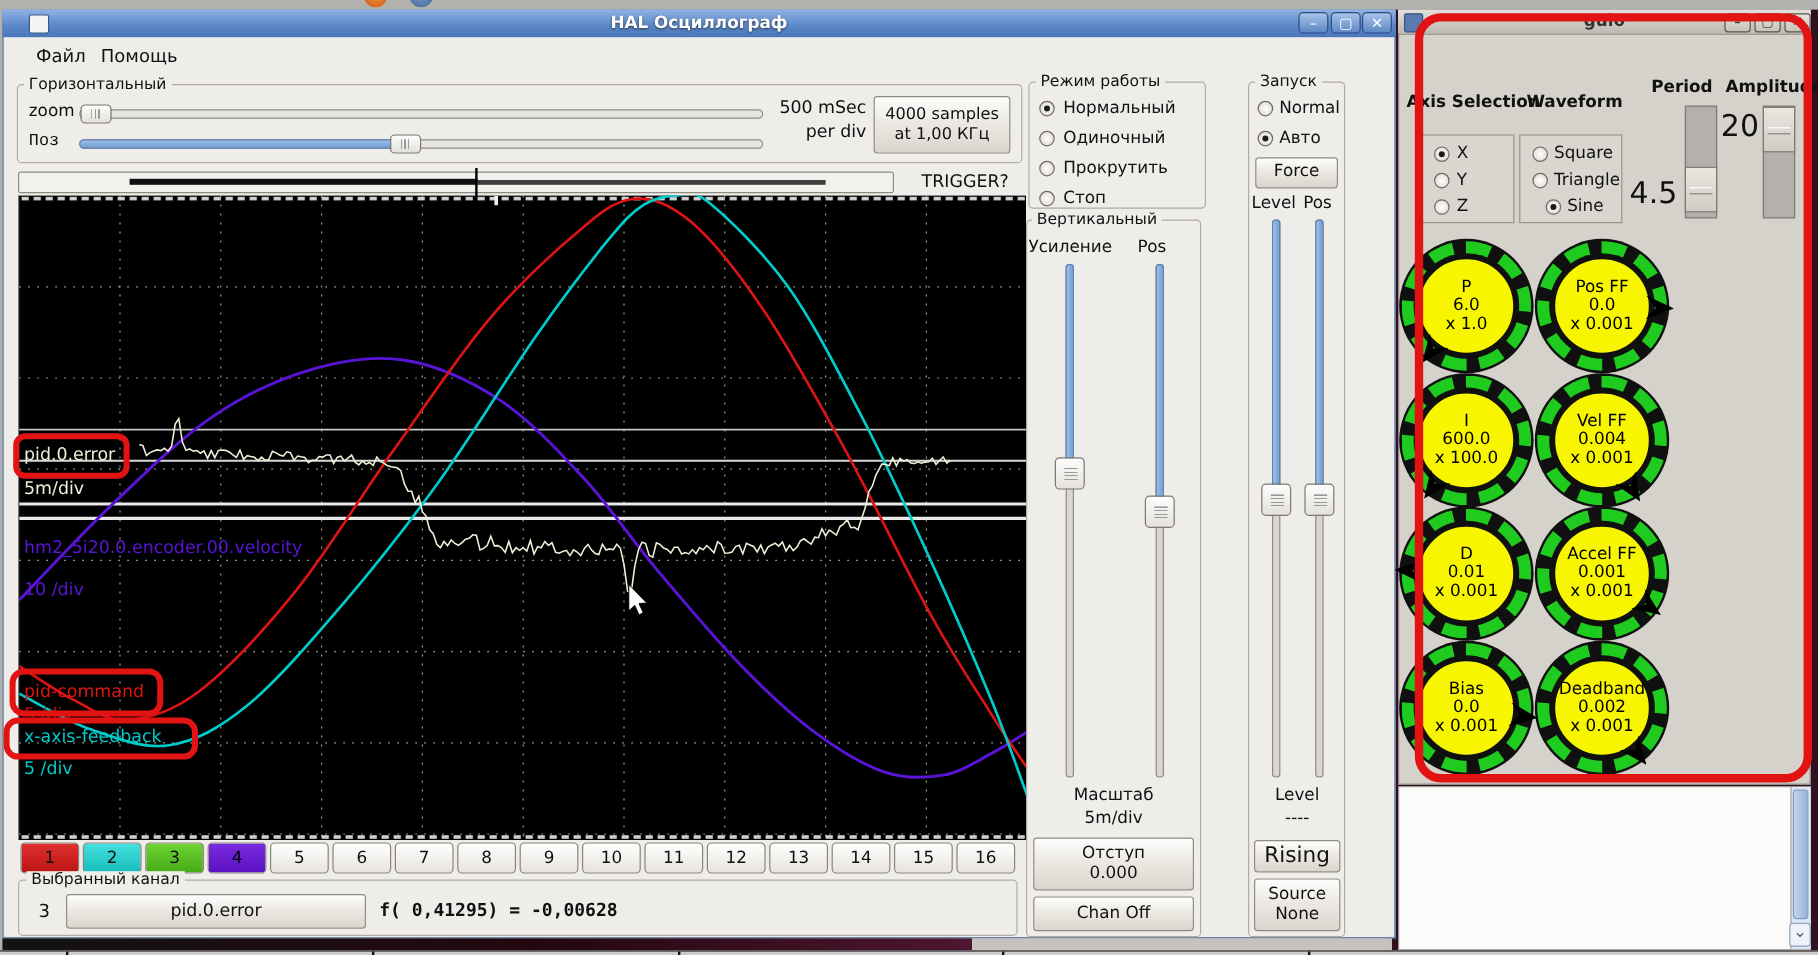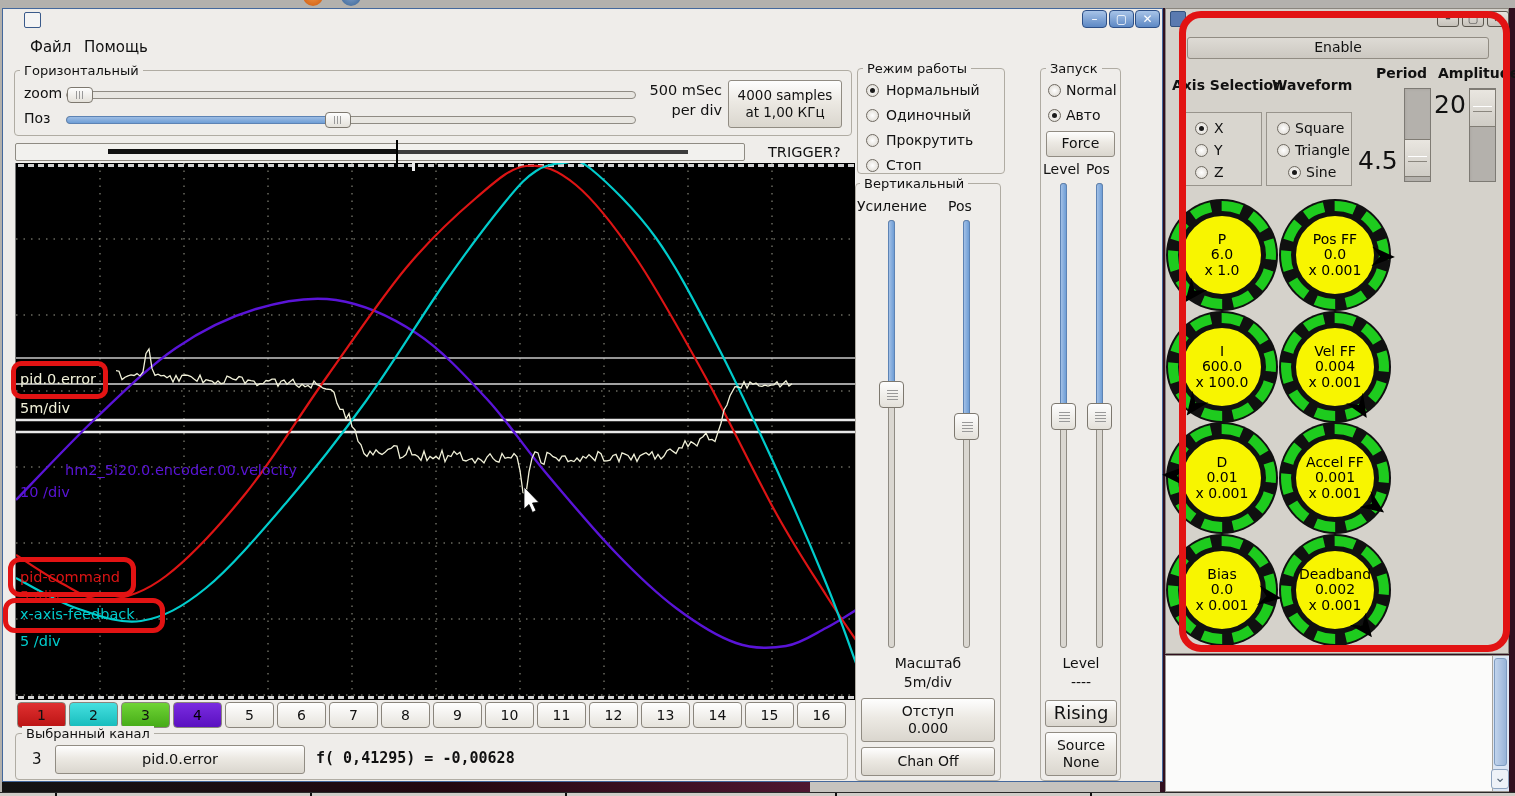--- a/index.html
+++ b/index.html
@@ -88,34 +88,37 @@
 
   <div class="abs" style="left:1155px;top:8px;width:360px;height:784px;background:#31101f;"></div>
 
   <div class="abs" style="left:1165px;top:655px;width:344px;height:137px;background:#fbfbfa;border:1px solid #98948e;box-sizing:border-box;">
     <div class="abs" style="left:326px;top:0;width:17px;height:135px;background:#dce6f4;border-left:1px solid #a8a49c;box-sizing:border-box;"></div>
     <div class="abs" style="left:328px;top:2px;width:13px;height:108px;background:linear-gradient(to right,#c2d4ec,#98b4d8);border:1px solid #7e9cc0;border-radius:3px;box-sizing:border-box;"></div>
     <div class="abs" style="left:325px;top:113px;width:18px;height:20px;background:#eef2f8;border:1px solid #8ea4c0;border-radius:3px;text-align:center;line-height:14px;color:#567;font-size:14px;box-sizing:border-box;">⌄</div>
   </div>
 
   <div class="win" style="left:2px;top:8px;width:1161px;height:774px;"></div>
+  <div class="tbar" style="left:2px;top:8px;width:1161px;height:23px;">
+    <span>HAL Осциллограф</span>
+  </div>
   <div class="abs" style="left:24px;top:12px;width:15px;height:14px;background:#f4f4f4;border:1px solid #3a5a8a;border-radius:2px;"></div>
   <div class="tbtn" style="left:1082px;top:10px;">–</div>
   <div class="tbtn" style="left:1109px;top:10px;">▢</div>
   <div class="tbtn" style="left:1135px;top:10px;">✕</div>
 
   <div class="menu-item" style="left:24px;top:36px;text-align:center;">Файл</div>
   <div class="menu-item" style="left:78px;top:36px;">Помощь</div>
 
   <div class="grp" style="left:14px;top:70px;width:838px;height:66px;"></div>
   <div class="glab" style="left:20px;top:63px;">Горизонтальный</div>
   <div class="lbl" style="left:24px;top:85px;font-size:14px;">zoom</div>
   <div class="htrack" style="left:66px;top:91px;width:570px;"></div>
   <div class="hhandle" style="left:67px;top:87px;"></div>
-  <div class="lbl" style="left:24px;top:110px;font-size:14px;">Поз</div>
+  <div class="lbl" style="left:24px;top:110px;font-size:14px;font-family:Liberation Mono, monospace;">Поз</div>
   <div class="htrack" style="left:66px;top:116px;width:570px;"></div>
   <div class="hfill" style="left:66px;top:116px;width:266px;"></div>
   <div class="hhandle" style="left:325px;top:112px;"></div>
   <div class="lbl" style="left:642px;top:82px;width:80px;text-align:right;font-size:14.5px;">500 mSec</div>
   <div class="lbl" style="left:642px;top:102px;width:80px;text-align:right;font-size:14.5px;">per div</div>
   <div class="btn" style="left:728px;top:80px;width:114px;height:48px;font-size:13.5px;">
     <span>4000 samples</span>
     <span>at 1,00 КГц</span>
   </div>
 
@@ -319,21 +322,21 @@
         <path d="M 0,337 C 13.333333333333334,323.3333333333333 53.33333333333333,280.3333333333333 80,255 C 106.66666666666667,229.66666666666666 133.33333333333334,203.16666666666666 160,185 C 186.66666666666666,166.83333333333334 213.33333333333334,154 240,146 C 266.6666666666667,138 293.3333333333333,133 320,137 C 346.6666666666667,141 375,153.66666666666666 400,170 C 425,186.33333333333334 448.3333333333333,211.66666666666666 470,235 C 491.6666666666667,258.3333333333333 508.3333333333333,284.1666666666667 530,310 C 551.6666666666666,335.8333333333333 578.3333333333334,367.5 600,390 C 621.6666666666666,412.5 640,430 660,445 C 680,460 701.6666666666666,473.6666666666667 720,480 C 738.3333333333334,486.3333333333333 755,485.5 770,483 C 785,480.5 798.3333333333334,471 810,465 C 821.6666666666666,459 835,450 840,447" fill="none" stroke="#5a14d8" stroke-width="2.4"></path>
         <path d="M 0,392 C 7.5,396.6666666666667 30,412.5 45,420 C 60,427.5 72.5,438.1666666666667 90,437 C 107.5,435.8333333333333 126.66666666666667,430.8333333333333 150,413 C 173.33333333333334,395.1666666666667 203.33333333333334,363 230,330 C 256.6666666666667,297 283.3333333333333,252.5 310,215 C 336.6666666666667,177.5 365,135 390,105 C 415,75 440,52 460,35 C 480,18 493.3333333333333,5.166666666666666 510,3 C 526.6666666666666,0.8333333333333335 541.6666666666666,6.666666666666666 560,22 C 578.3333333333334,37.333333333333336 598.3333333333334,62.833333333333336 620,95 C 641.6666666666666,127.16666666666666 666.6666666666666,172.5 690,215 C 713.3333333333334,257.5 740,313.8333333333333 760,350 C 780,386.1666666666667 796.6666666666666,410.8333333333333 810,432 C 823.3333333333334,453.1666666666667 835,469.5 840,477" fill="none" stroke="#dd1414" stroke-width="2.2"></path>
         <path d="M 0,415 C 10,420 39.16666666666667,437.8333333333333 60,445 C 80.83333333333333,452.1666666666667 103.33333333333333,461.3333333333333 125,458 C 146.66666666666666,454.6666666666667 165.83333333333334,444.6666666666667 190,425 C 214.16666666666666,405.3333333333333 243.33333333333334,371.1666666666667 270,340 C 296.6666666666667,308.8333333333333 323.3333333333333,275 350,238 C 376.6666666666667,201 406.6666666666667,151.33333333333334 430,118 C 453.3333333333333,84.66666666666666 475,56.33333333333333 490,38 C 505,19.666666666666668 510.3333333333333,14.333333333333332 520,8 C 529.6666666666666,1.666666666666667 538.8333333333334,0.3333333333333333 548,0 C 557.1666666666666,-0.3333333333333333 559.6666666666666,-6.5 575,6 C 590.3333333333334,18.5 619.1666666666666,46 640,75 C 660.8333333333334,104 680,141.66666666666666 700,180 C 720,218.33333333333334 741.6666666666666,265 760,305 C 778.3333333333334,345 796.6666666666666,387.5 810,420 C 823.3333333333334,452.5 835,486.6666666666667 840,500" fill="none" stroke="#00cccc" stroke-width="2.2"></path>
         <polyline points="100,207.6 103,208.2 106,216.6 109,214.2 112,212.8 115,211.9 118,212.5 121,210.6 124,212.9 127,208.9 130,190.4 133,185.9 136,205.4 139,212.3 142,211.1 145,212.9 148,212.4 151,214.7 154,212.7 157,219.0 160,212.5 163,218.4 166,212.3 169,212.0 172,212.3 175,213.6 178,216.1 181,218.2 184,212.1 187,219.8 190,216.7 193,217.5 196,218.1 199,220.8 202,217.9 205,220.7 208,220.0 211,213.1 214,214.4 217,216.2 220,217.0 223,213.5 226,214.2 229,220.5 232,217.0 235,217.7 238,218.2 241,222.6 244,220.6 247,220.6 250,217.5 253,217.9 256,216.1 259,216.2 262,223.3 265,218.2 268,217.1 271,221.2 274,218.7 277,216.2 280,222.1 283,224.4 286,221.2 289,223.8 292,222.4 295,224.9 298,217.9 301,221.7 304,222.9 307,225.2 310,226.0 315,226.7 318,229.2 321,240.3 324,246.3 327,246.3 330,256.0 333,250.5 336,263.6 339,266.9 342,278.3 345,281.8 348,290.6 351,293.4 354,288.2 357,291.8 360,286.9 363,289.9 366,291.4 369,289.2 372,286.3 375,285.5 378,282.7 381,283.1 384,295.3 387,294.0 390,291.6 393,283.8 396,291.9 399,291.7 402,293.5 405,297.3 408,288.2 411,297.6 414,293.4 417,295.6 420,293.4 423,296.2 426,287.4 429,298.7 432,292.5 435,293.5 438,288.3 441,291.5 444,289.3 447,297.2 450,298.0 453,296.5 456,295.6 459,300.0 462,295.2 465,297.0 468,299.9 471,294.0 474,290.7 477,295.4 480,298.2 483,299.1 486,290.5 489,295.3 492,294.4 495,295.1 498,290.6 501,293.9 504,307.5 507,329.6 510,330.8 513,308.8 516,295.3 519,288.8 522,289.9 525,299.9 528,301.3 531,289.3 534,290.7 537,293.7 540,294.9 543,297.9 546,293.1 549,293.0 552,298.6 555,297.5 558,298.6 561,295.0 564,298.4 567,293.3 570,295.2 573,291.6 576,294.5 579,297.7 582,288.5 585,290.7 588,298.0 591,297.9 594,297.1 597,292.5 600,291.4 603,298.6 606,289.8 609,291.1 612,292.4 615,296.9 618,291.2 621,298.4 624,292.8 627,291.1 630,289.7 633,292.1 636,288.7 639,296.2 642,291.5 645,295.9 648,293.1 651,287.7 654,286.0 657,288.4 660,290.5 663,284.6 666,285.1 669,277.7 672,283.6 675,278.7 678,280.6 681,282.9 684,275.8 687,273.7 690,270.0 693,276.8 696,276.4 699,278.5 702,269.1 705,260.2 708,246.9 711,242.0 714,232.7 719,223.6 722,224.0 725,225.2 728,218.5 731,225.3 734,219.0 737,221.3 740,220.0 743,222.9 746,223.3 749,222.1 752,223.0 755,222.1 758,221.8 761,218.9 764,224.0 767,220.8 770,217.8 773,223.0 776,220.7" fill="none" stroke="#f0f0d8" stroke-width="1.3"></polyline>
         <polygon points="508,324 508,346 513,341.5 516.5,349.5 520,347.5 516.5,340 523,339.5" fill="#fff" stroke="#000" stroke-width="0.8"></polygon>
       </svg>
   </div>
 
   <div class="slab" style="left:20px;top:371px;color:#f0f0d8;">pid.0.error</div>
   <div class="slab" style="left:20px;top:400px;color:#f0f0d8;">5m/div</div>
-  <div class="slab" style="left:20px;top:462px;color:#5a14d8;margin-left:45px;">hm2_5i20.0.encoder.00.velocity</div>
+  <div class="slab" style="left:20px;top:449px;color:#5a14d8;">hm2_5i20.0.encoder.00.velocity</div>
   <div class="slab" style="left:20px;top:484px;color:#5a14d8;">10 /div</div>
   <div class="slab" style="left:20px;top:569px;color:#dd1414;">pid-command</div>
   <div class="slab" style="left:20px;top:588px;color:#b01010;">5 /div</div>
   <div class="slab" style="left:20px;top:606px;color:#00cccc;">x-axis-feedback</div>
   <div class="slab" style="left:20px;top:633px;color:#00cccc;">5 /div</div>
 
   <div class="grp" style="left:857px;top:68px;width:148px;height:106px;"></div>
   <div class="glab" style="left:863px;top:61px;">Режим работы</div>
   <div class="radio sel" style="left:866px;top:84px;"></div>
   <div class="lbl" style="left:886px;top:82px;">Нормальный</div>
@@ -410,28 +413,28 @@
 
   <div class="grp" style="left:15px;top:733px;width:833px;height:47px;"></div>
   <div class="glab" style="left:22px;top:726px;">Выбранный канал</div>
   <div class="lbl" style="left:32px;top:750px;font-size:15px;">3</div>
   <div class="btn" style="left:55px;top:745px;width:250px;height:29px;font-size:14.5px;">
     <span>pid.0.error</span>
   </div>
   <div class="lbl mono" style="left:316px;top:749px;font-size:15px;font-weight:bold;">f( 0,41295) = -0,00628</div>
 
   <div class="abs" style="left:1165px;top:8px;width:344px;height:646px;background:#d5d2cb;border:1px solid #8a867e;box-sizing:border-box;"></div>
+  <div class="gtbar" style="left:1165px;top:8px;width:344px;height:21px;">
+    <span>gui0</span>
+  </div>
   <div class="abs" style="left:1170px;top:11px;width:14px;height:14px;background:#5a7ab0;border:1px solid #33527e;border-radius:2px;"></div>
   <div class="gtbtn" style="left:1437px;top:11px;">–</div>
   <div class="gtbtn" style="left:1462px;top:11px;">▢</div>
   <div class="gtbtn" style="left:1487px;top:11px;">✕</div>
 
-  <div class="btn" style="left:1187px;top:37px;width:302px;height:22px;font-size:14px;background:linear-gradient(#dedbd5,#ccc8c1);">
-    <span>Enable</span>
-  </div>
 
   <div class="lbl" style="left:1172px;top:77px;font-weight:bold;">Axis Selection</div>
   <div class="lbl" style="left:1272px;top:77px;font-weight:bold;">Waveform</div>
   <div class="lbl" style="left:1376px;top:65px;font-weight:bold;">Period</div>
   <div class="lbl" style="left:1438px;top:65px;font-weight:bold;">Amplitude</div>
 
   <div class="abs" style="left:1180px;top:112px;width:82px;height:74px;border:1px solid #98948c;box-sizing:border-box;background:#d9d6cf;"></div>
   <div class="radio sel" style="left:1195px;top:122px;"></div>
   <div class="lbl" style="left:1214px;top:120px;">X</div>
   <div class="radio" style="left:1195px;top:144px;"></div>

